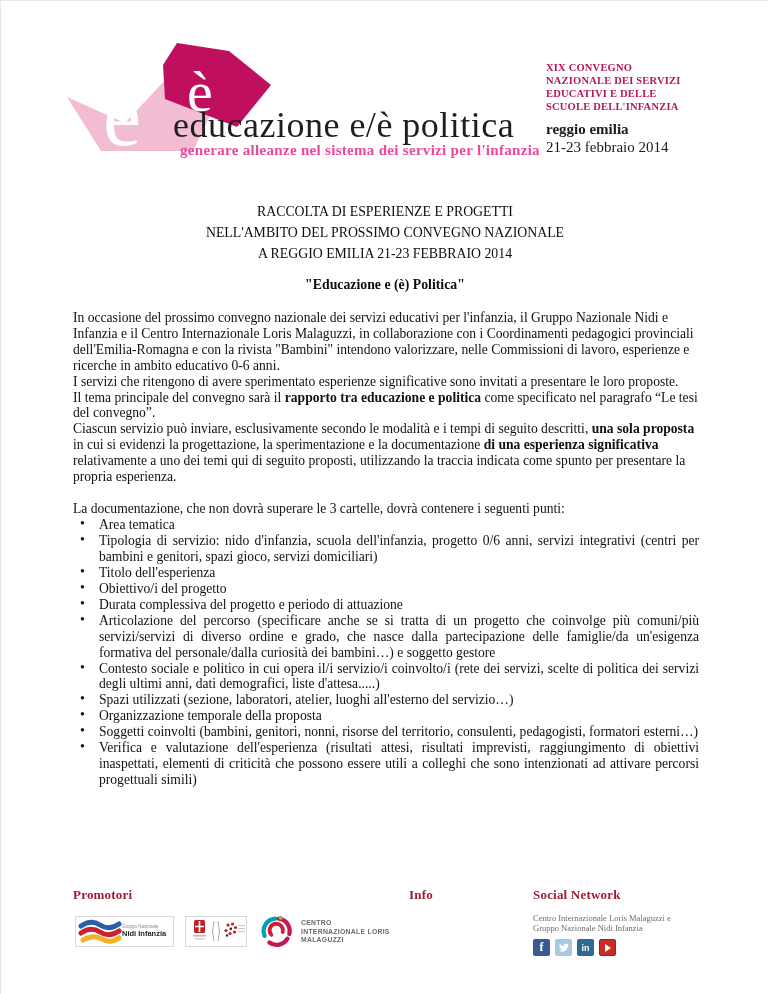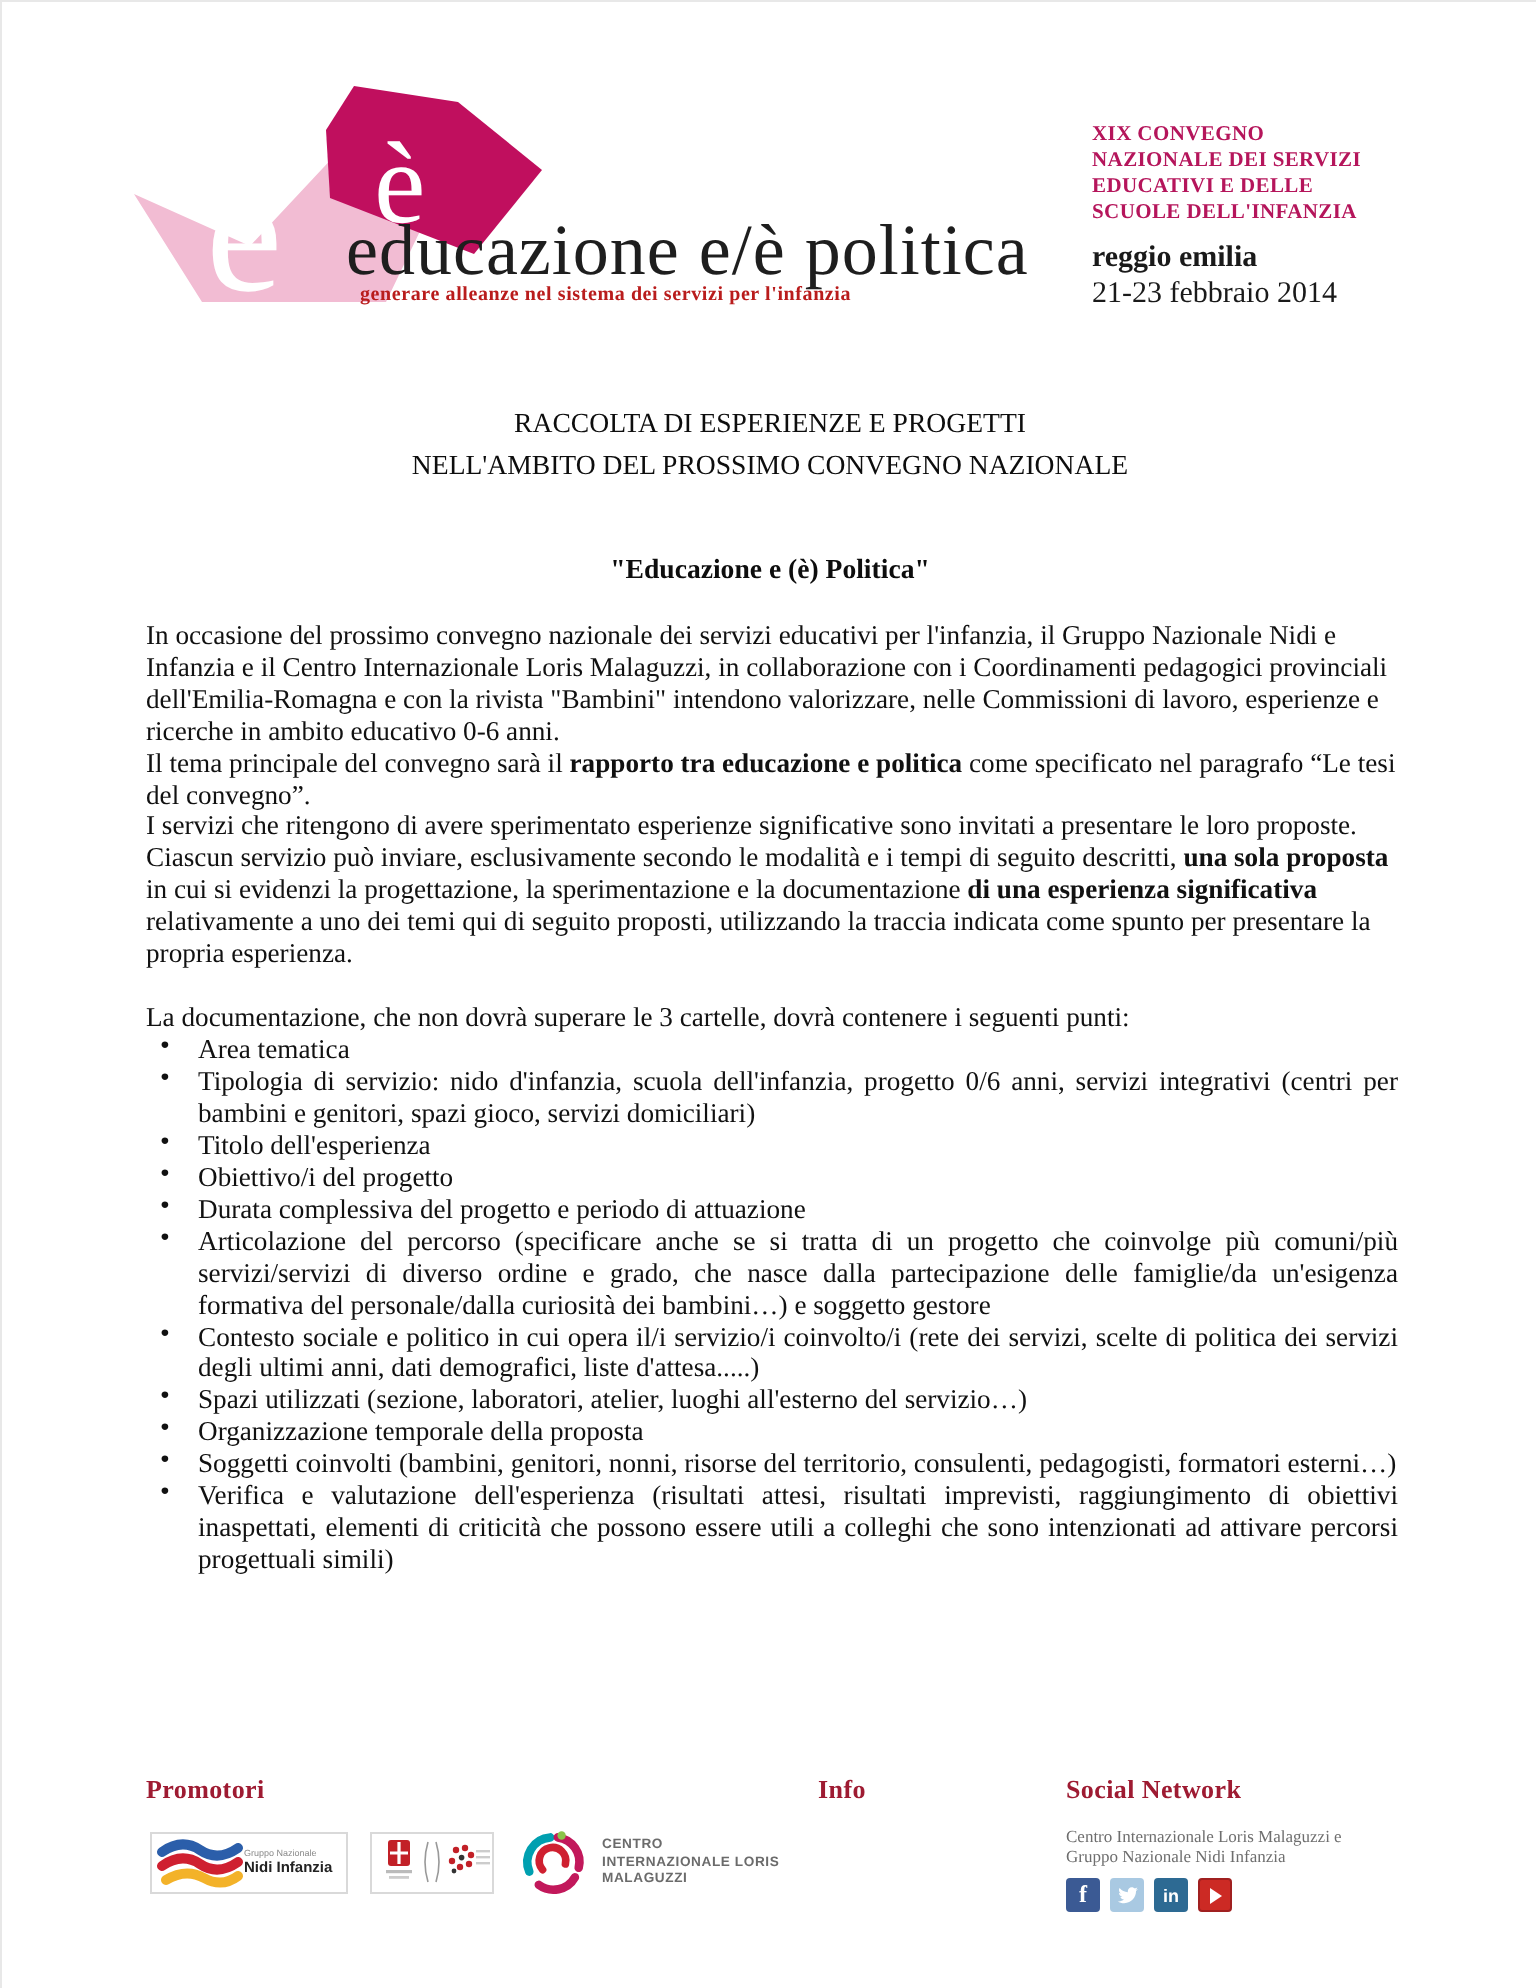--- a/index.html
+++ b/index.html
@@ -8,22 +8,22 @@
     font-family:"Liberation Serif", serif; color:#111; overflow:hidden;
     box-sizing:border-box; border-left:1px solid #e8e8e8; border-top:1px solid #e8e8e8;
   }
   
   .logo-shapes { position:absolute; left:64px; top:34px; }
   .logo-title {
     position:absolute; left:172px; top:103px; font-size:36px; color:#1e1e1e;
     letter-spacing:0.5px; white-space:nowrap;
   }
   .logo-tagline {
-    position:absolute; left:179px; top:141px; font-size:10px; font-weight:bold;
-    color:#b91c1c; letter-spacing:0.3px; white-space:nowrap;
+    position:absolute; left:179px; top:141px; font-size:15px; font-weight:bold;
+    color:#ec4899; letter-spacing:0.3px; white-space:nowrap;
   }
   .event-block { position:absolute; left:545px; top:60px; width:170px; }
   .event-line { font-size:10.5px; font-weight:bold; line-height:13px; letter-spacing:0.2px; }
   .event-place { font-size:15px; font-weight:bold; color:#1a1a1a; margin-top:7px; line-height:18px; }
   .event-date { font-size:15px; color:#1a1a1a; line-height:18px; }
   
   .title-block { position:absolute; left:0; top:200px; width:768px; text-align:center; }
   .title-line { font-size:13.8px; line-height:21px; color:#0d0d0d; }
   .doc-subtitle {
     position:absolute; left:0; top:276px; width:768px; text-align:center;
@@ -92,28 +92,29 @@
         <div class="event-line" style="color: rgb(181, 21, 91);">EDUCATIVI E DELLE</div>
         <div class="event-line" style="color: rgb(181, 21, 91);">SCUOLE DELL'INFANZIA</div>
       </div>
     <div class="event-place">reggio emilia</div>
     <div class="event-date">21-23 febbraio 2014</div>
   </div>
 
   <div class="title-block">
       <div class="title-line">RACCOLTA DI ESPERIENZE E PROGETTI</div>
       <div class="title-line">NELL'AMBITO DEL PROSSIMO CONVEGNO NAZIONALE</div>
+      <div class="title-line">A REGGIO EMILIA 21-23 FEBBRAIO 2014</div>
     </div>
   <div class="doc-subtitle">"Educazione e (è) Politica"</div>
 
   <div class="body-text">
     <div>
         <p class="para"><span>In occasione del prossimo convegno nazionale dei servizi educativi per l'infanzia, il Gruppo Nazionale Nidi e Infanzia e il Centro Internazionale Loris Malaguzzi, in collaborazione con i Coordinamenti pedagogici provinciali dell'Emilia-Romagna e con la rivista "Bambini" intendono valorizzare, nelle Commissioni di lavoro, esperienze e ricerche in ambito educativo 0-6 anni.</span></p>
+        <p class="para"><span>I servizi che ritengono di avere sperimentato esperienze significative sono invitati a presentare le loro proposte.</span></p>
         <p class="para"><span>Il tema principale del convegno sarà il </span><span class="bold">rapporto tra educazione e politica</span><span> come specificato nel paragrafo “Le tesi del convegno”.</span></p>
-        <p class="para"><span>I servizi che ritengono di avere sperimentato esperienze significative sono invitati a presentare le loro proposte.</span></p>
         <p class="para"><span>Ciascun servizio può inviare, esclusivamente secondo le modalità e i tempi di seguito descritti, </span><span class="bold">una sola proposta</span><span> in cui si evidenzi la progettazione, la sperimentazione e la documentazione </span><span class="bold">di una esperienza significativa</span><span> relativamente a uno dei temi qui di seguito proposti, utilizzando la traccia indicata come spunto per presentare la propria esperienza.</span></p>
       </div>
     <p class="para list-intro">La documentazione, che non dovrà superare le 3 cartelle, dovrà contenere i seguenti punti:</p>
     <div class="bullet-list">
         <div class="bullet-item"><span class="dot">•</span><span>Area tematica</span></div>
         <div class="bullet-item"><span class="dot">•</span><span>Tipologia di servizio: nido d'infanzia, scuola dell'infanzia, progetto 0/6 anni, servizi integrativi (centri per bambini e genitori, spazi gioco, servizi domiciliari)</span></div>
         <div class="bullet-item"><span class="dot">•</span><span>Titolo dell'esperienza</span></div>
         <div class="bullet-item"><span class="dot">•</span><span>Obiettivo/i del progetto</span></div>
         <div class="bullet-item"><span class="dot">•</span><span>Durata complessiva del progetto e periodo di attuazione</span></div>
         <div class="bullet-item"><span class="dot">•</span><span>Articolazione del percorso (specificare anche se si tratta di un progetto che coinvolge più comuni/più servizi/servizi di diverso ordine e grado, che nasce dalla partecipazione delle famiglie/da un'esigenza formativa del personale/dalla curiosità dei bambini…) e soggetto gestore</span></div>

